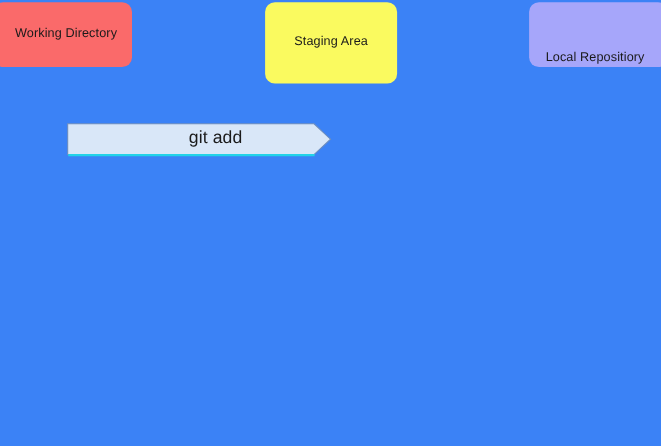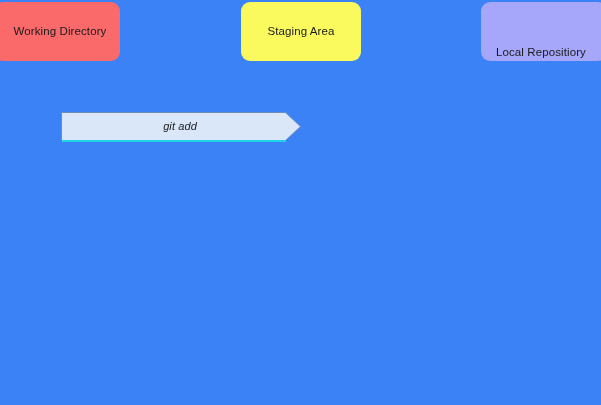--- a/index.html
+++ b/index.html
@@ -47,21 +47,21 @@
     width: 126px;
     height: 59px;
     background: #FA6A6A;
   }
   #node-working-directory .node-label { padding-left: 6px; }
 
   #node-staging-area {
     left: 241px;
     top: 2px;
     width: 120px;
-    height: 59px;
+    height: 74px;
     background: #FAFA5F;
   }
 
   #node-local-repository {
     left: 481px;
     top: 2px;
     width: 126px;
     height: 59px;
     background: #A6A6FA;
   }
@@ -74,34 +74,33 @@
   }
   .arrow svg {
     position: absolute;
     left: 0;
     top: 0;
     display: block;
     overflow: visible;
   }
   .arrow-label {
     position: absolute;
-    left: 0;
+    left: 16px;
     top: 0;
     width: 100%;
     height: 29px;
     display: flex;
     align-items: center;
     justify-content: center;
     color: #1a1a1a;
-    font-size: 11px;
+    font-size: 16px;
     letter-spacing: 0.1px;
     white-space: nowrap;
     user-select: none;
     pointer-events: none;
-    font-style: italic;
   }
 
   #arrow-git-add      { left: 61px;  top: 111px; width: 240px; }
   #arrow-git-commit   { left: 301px; top: 161px; width: 239px; }
   #arrow-git-commit-a { left: 61px;  top: 281px; width: 477px; }
 
   
   #arrow-git-add .arrow-label      { width: 238px; }
   #arrow-git-commit .arrow-label   { width: 237px; }
   #arrow-git-commit-a .arrow-label { width: 477px; }

